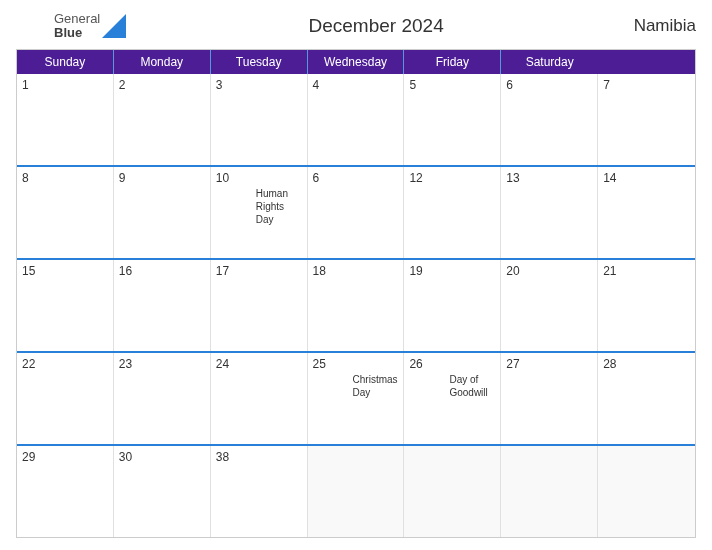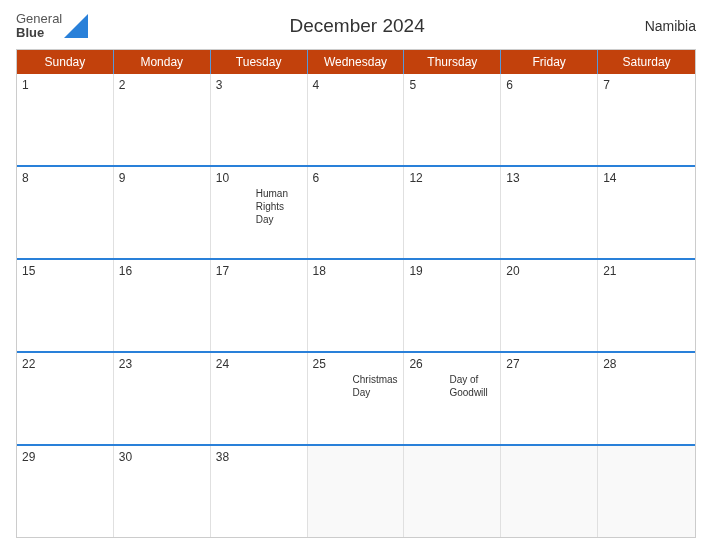--- a/index.html
+++ b/index.html
@@ -21,20 +21,21 @@
       display: flex;
       align-items: center;
       justify-content: space-between;
       margin-bottom: 8px;
       flex-shrink: 0;
     }
     .logo {
       display: flex;
       align-items: center;
       gap: 0px;
+      margin-left: 38px;
     }
     .logo-text {
       font-size: 13px;
       color: #333;
       line-height: 1.1;
     }
     .logo-text .general { color: #555; font-size: 13px; }
     .logo-text .blue { color: #404040; font-size: 13px; font-weight: bold; }
     .logo-icon {
       width: 24px;
@@ -43,35 +44,35 @@
       flex-shrink: 0;
     }
     .title {
       font-size: 19px;
       color: #333;
       font-weight: normal;
       text-align: center;
       flex: 1;
     }
     .country {
-      font-size: 14px;
+      font-size: 17px;
       color: #333;
       text-align: right;
       min-width: 70px;
     }
     .calendar {
       flex: 1;
       display: flex;
       flex-direction: column;
       border: 1px solid #ccc;
     }
     .day-headers {
       display: grid;
       grid-template-columns: repeat(7, 1fr);
-      background: #c2410c;
+      background: #4c1d95;
     }
     .day-header {
       color: #fff;
       font-size: 12px;
       text-align: center;
       padding: 5px 2px;
       border-right: 1px solid #5599dd;
     }
     .day-header:last-child { border-right: none; }
     .weeks {
@@ -130,21 +131,20 @@
     <div class="title">December 2024</div>
     <div class="country">Namibia</div>
   </div>
 
   <div class="calendar">
     <div class="day-headers">
     <div class="day-header">Sunday</div>
         <div class="day-header">Monday</div>
         <div class="day-header">Tuesday</div>
         <div class="day-header">Wednesday</div>
-        <div class="day-header">Thursday</div>
         <div class="day-header">Friday</div>
         <div class="day-header">Saturday</div>
       </div>
     <div class="weeks">
     <div class="week-row">
           <div class="day-cell">
             <div class="day-number">1</div>
           </div>
           <div class="day-cell">
             <div class="day-number">2</div>

